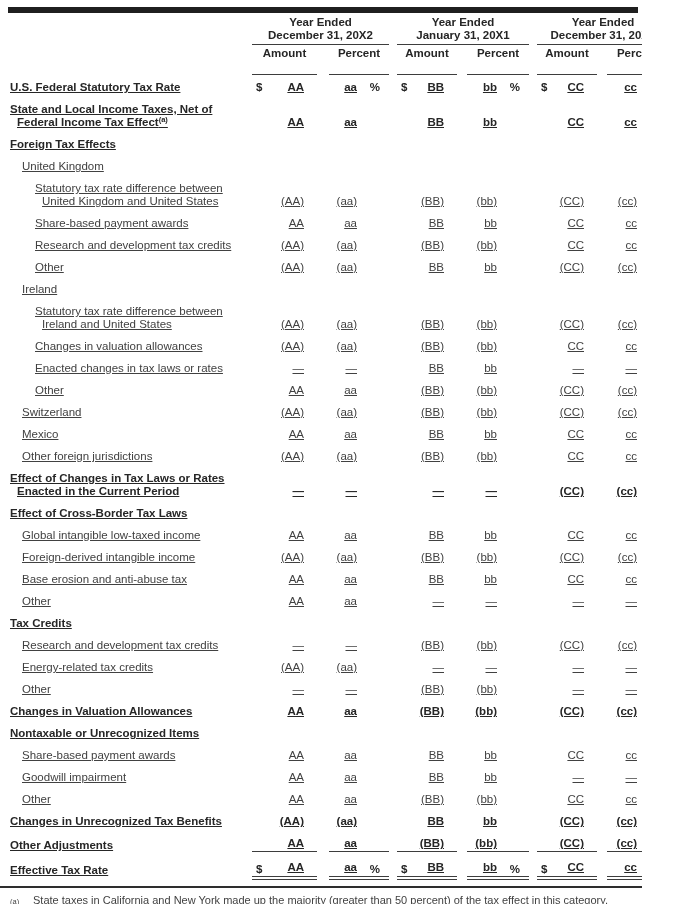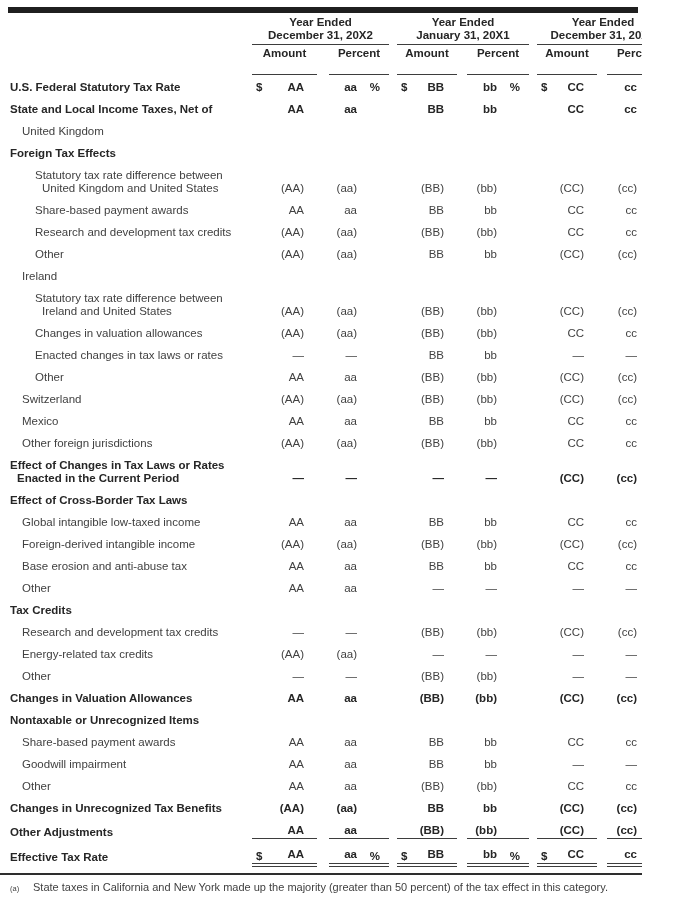--- a/index.html
+++ b/index.html
@@ -30,21 +30,21 @@
     font-weight:bold;color:#262626;text-align:center;
     border-bottom:1px solid #3d3d3d;padding-bottom:14px;
     box-sizing:border-box;
   }
   .hg1 .hdr-amt{width:65px;margin-right:12px;}
   .hg1 .hdr-pct{width:60px;}
   .hg2 .hdr-amt,.hg3 .hdr-amt{width:60px;margin-right:10px;}
   .hg2 .hdr-pct,.hg3 .hdr-pct{width:62px;}
   
   .rows{margin-top:6px;}
-  .row{display:flex;align-items:flex-end;margin-bottom:9px;}
+  .row{display:flex;align-items:flex-end;margin-bottom:9px;text-decoration:underline;}
   .row.bold{font-weight:bold;color:#262626;}
   .c-label{width:244px;flex:0 0 244px;box-sizing:border-box;}
   .c-label .l2{padding-left:7px;}
   .ind0{padding-left:2px;}
   .ind1{padding-left:14px;}
   .ind2{padding-left:27px;}
   .cell{position:relative;box-sizing:border-box;}
   .cell .val{display:block;text-align:right;white-space:nowrap;}
   .c-amt{width:65px;flex:0 0 65px;}
   .c-amt .val{padding-right:13px;}
@@ -147,64 +147,65 @@
         </div>
         <div class="g10"></div>
         <div class="cell c-pct w62">
           <span class="val">cc</span>
           <span class="ps">%</span>
         </div>
       </div>
       <div class="row bold">
         <div class="c-label ind0">
           <div>State and Local Income Taxes, Net of</div>
-        </div>
-        <div class="cell c-amt">
-          <span class="val">AA</span>
-        </div>
-        <div class="g12"></div>
-        <div class="cell c-pct">
-          <span class="val">aa</span>
-        </div>
-        <div class="g8"></div>
-        <div class="cell c-amt w60">
-          <span class="val">BB</span>
-        </div>
-        <div class="g10"></div>
-        <div class="cell c-pct w62">
-          <span class="val">bb</span>
-        </div>
-        <div class="g8"></div>
-        <div class="cell c-amt w60">
-          <span class="val">CC</span>
-        </div>
-        <div class="g10"></div>
-        <div class="cell c-pct w62">
-          <span class="val">cc</span>
-        </div>
-      </div>
-      <div class="row">
-        <div class="c-label ind1">
-          <div>United Kingdom</div>
-        </div>
-        <div class="cell c-amt"></div>
-        <div class="g12"></div>
-        <div class="cell c-pct"></div>
-        <div class="g8"></div>
-        <div class="cell c-amt w60"></div>
-        <div class="g10"></div>
-        <div class="cell c-pct w62"></div>
-        <div class="g8"></div>
-        <div class="cell c-amt w60"></div>
-        <div class="g10"></div>
-        <div class="cell c-pct w62"></div>
+          <div class="l2">Federal Income Tax Effect<sup>(a)</sup></div>
+        </div>
+        <div class="cell c-amt">
+          <span class="val">AA</span>
+        </div>
+        <div class="g12"></div>
+        <div class="cell c-pct">
+          <span class="val">aa</span>
+        </div>
+        <div class="g8"></div>
+        <div class="cell c-amt w60">
+          <span class="val">BB</span>
+        </div>
+        <div class="g10"></div>
+        <div class="cell c-pct w62">
+          <span class="val">bb</span>
+        </div>
+        <div class="g8"></div>
+        <div class="cell c-amt w60">
+          <span class="val">CC</span>
+        </div>
+        <div class="g10"></div>
+        <div class="cell c-pct w62">
+          <span class="val">cc</span>
+        </div>
       </div>
       <div class="row bold">
         <div class="c-label ind0">
           <div>Foreign Tax Effects</div>
+        </div>
+        <div class="cell c-amt"></div>
+        <div class="g12"></div>
+        <div class="cell c-pct"></div>
+        <div class="g8"></div>
+        <div class="cell c-amt w60"></div>
+        <div class="g10"></div>
+        <div class="cell c-pct w62"></div>
+        <div class="g8"></div>
+        <div class="cell c-amt w60"></div>
+        <div class="g10"></div>
+        <div class="cell c-pct w62"></div>
+      </div>
+      <div class="row">
+        <div class="c-label ind1">
+          <div>United Kingdom</div>
         </div>
         <div class="cell c-amt"></div>
         <div class="g12"></div>
         <div class="cell c-pct"></div>
         <div class="g8"></div>
         <div class="cell c-amt w60"></div>
         <div class="g10"></div>
         <div class="cell c-pct w62"></div>
         <div class="g8"></div>
         <div class="cell c-amt w60"></div>

